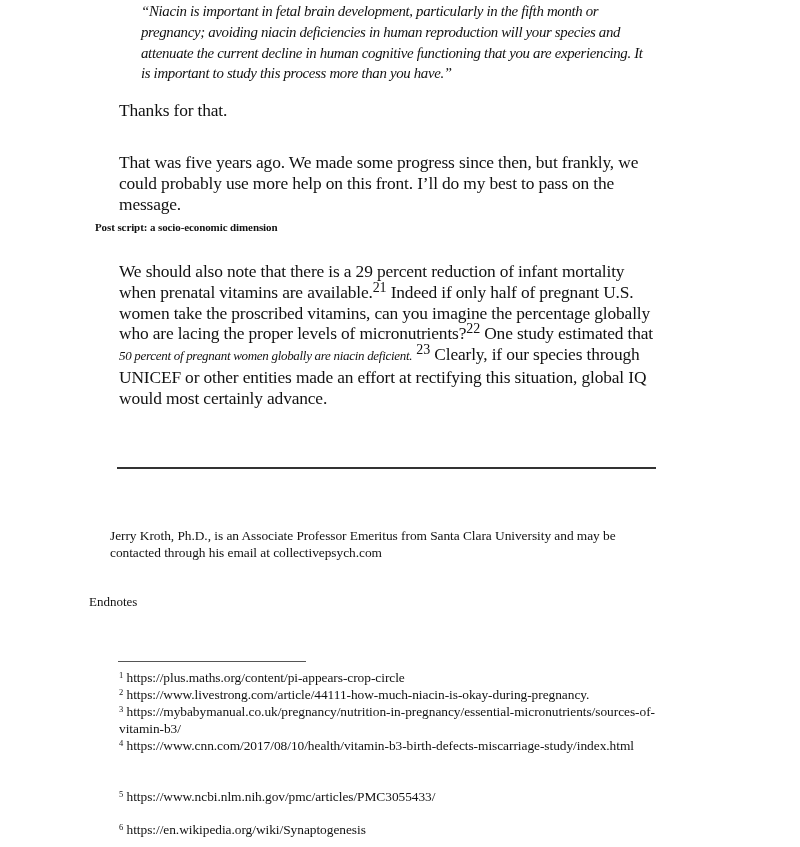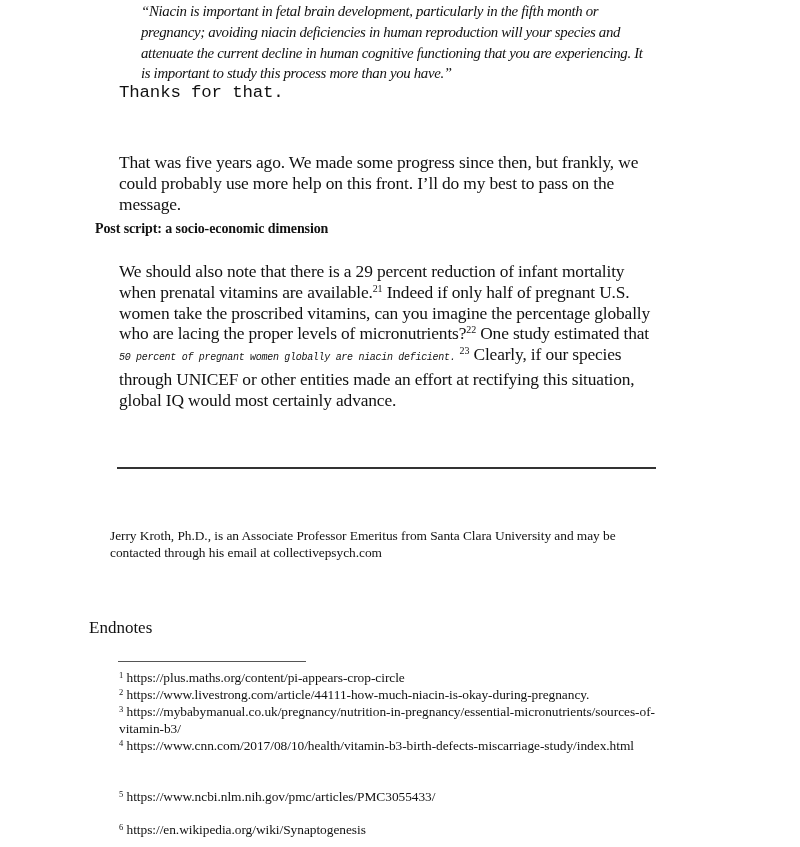--- a/index.html
+++ b/index.html
@@ -3,31 +3,31 @@
 <meta charset="utf-8">
 <style>
   html, body { margin: 0; padding: 0; background: #ffffff; }
   body { width: 800px; height: 847px; overflow: hidden; position: relative;
          font-family: "Liberation Serif", "DejaVu Serif", serif; color: #111; }
   .quote { position: absolute; left: 141px; top: 1px; width: 520px;
            font-style: italic; font-size: 15.2px; line-height: 20.8px;
            letter-spacing: -0.35px; transform: scaleX(0.98); transform-origin: left top; }
   .para { position: absolute; left: 119px; width: 545px; font-size: 17.4px; line-height: 20.8px;
           letter-spacing: -0.15px; }
-  .p1 { top: 83px; font-family: Liberation Mono, monospace; }
+  .p1 { top: 100px; }
   .p2 { top: 152px; }
-  .heading { position: absolute; left: 95px; top: 221px; font-weight: bold; font-size: 14px;
+  .heading { position: absolute; left: 95px; top: 221px; font-weight: bold; font-size: 11px;
              letter-spacing: -0.1px; }
   .p3 { top: 261px; }
-  sup { font-size: 10px; vertical-align: 6px; line-height: 0; }
-  .it { font-style: italic; font-size: 10px; letter-spacing: -0.3px; font-family: Liberation Mono, monospace; }
+  sup { font-size: 14px; vertical-align: 6px; line-height: 0; }
+  .it { font-style: italic; font-size: 13px; letter-spacing: -0.3px; }
   .rule { position: absolute; left: 117px; top: 467px; width: 539px; height: 2px; background: #333; }
   .bio { position: absolute; left: 110px; top: 527px; width: 552px; text-align: left;
          font-size: 13.4px; line-height: 17px; letter-spacing: -0.05px; }
-  .endnotes-title { position: absolute; left: 89px; top: 618px; font-size: 17px; text-align: center; }
+  .endnotes-title { position: absolute; left: 89px; top: 594px; font-size: 13px; text-align: center; }
   .fn-rule { position: absolute; left: 118px; top: 661px; width: 188px; height: 1px; background: #555; }
   .fn { position: absolute; left: 119px; width: 545px; font-size: 13.4px; line-height: 17px;
         letter-spacing: -0.05px; }
   .fn sup { font-size: 8.5px; vertical-align: 4px; }
   .fn1 { top: 669px; }
   .fn2 { top: 686px; }
   .fn3 { top: 703px; }
   .fn4 { top: 737px; }
   .fn5 { top: 788px; }
   .fn6 { top: 821px; }

